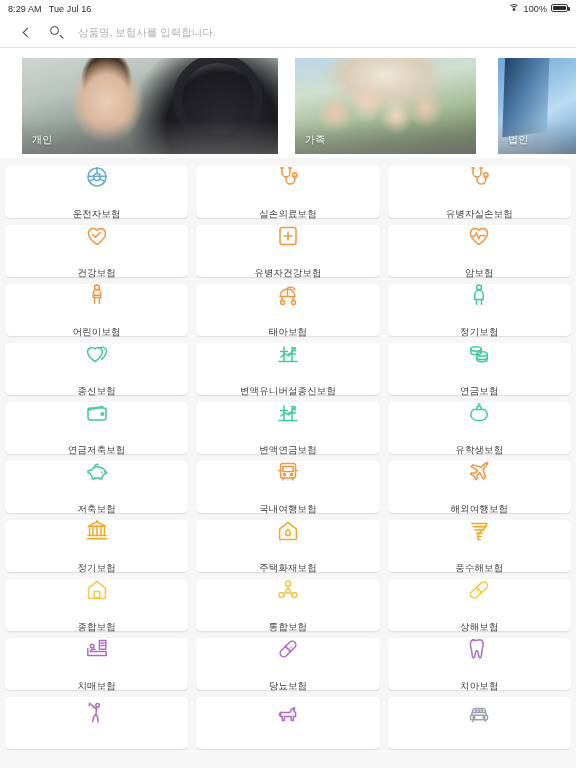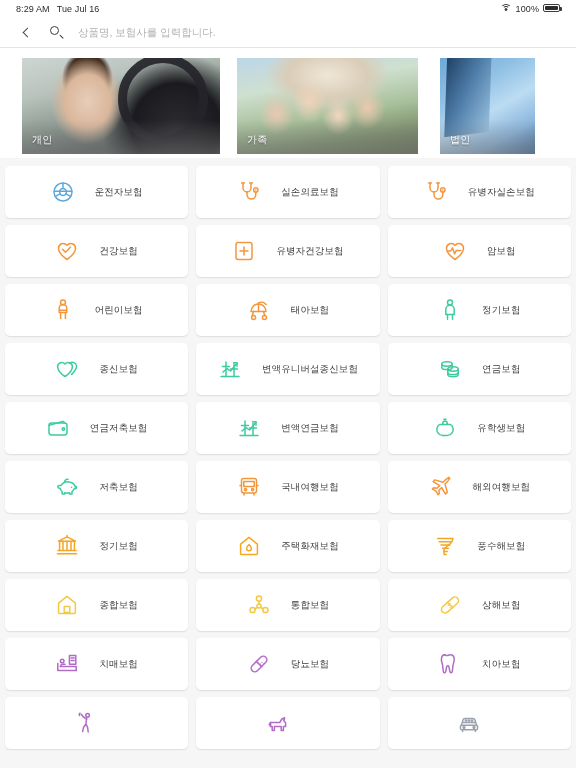--- a/index.html
+++ b/index.html
@@ -5,21 +5,21 @@
   * { margin:0; padding:0; box-sizing:border-box; }
   html,body { width:576px; height:768px; }
   body {
     font-family:"Liberation Sans","DejaVu Sans",sans-serif;
     background:#f6f6f6; overflow:hidden; position:relative;
   }
 
   
   .statusbar{
     height:17px; background:#ffffff; display:flex; align-items:center;
-    padding:0 16px; font-size:9px; color:#2b2b2b; letter-spacing:.1px;
+    padding:0 8px; font-size:9px; color:#2b2b2b; letter-spacing:.1px;
   }
   .sb-left{display:flex;align-items:center;gap:7px;}
   .sb-right{margin-left:auto;display:flex;gap:4px;}
   .wifi-ico{width:11px;height:9px;position:relative;display:inline-block;}
   .wifi-ico i{position:absolute;border:1.1px solid #3a3a3a;border-bottom-color:transparent;
     border-left-color:transparent;border-right-color:transparent;border-radius:50%;left:50%;transform:translateX(-50%);}
   .wifi-ico i:nth-child(1){width:11px;height:11px;top:0;}
   .wifi-ico i:nth-child(2){width:7px;height:7px;top:2px;}
   .wifi-ico i:nth-child(3){width:3px;height:3px;top:4px;border-bottom-color:#3a3a3a;
     border-left-color:#3a3a3a;border-right-color:#3a3a3a;background:#3a3a3a;}
@@ -42,21 +42,21 @@
     font-size:10.5px;color:#3a3a3a;font-family:inherit;
   }
   .search-input::placeholder{color:#b3b3b3;}
 
   
   .banner-strip{
     height:110px; background:#fff; display:flex; align-items:center;
     padding:6px 0 0 22px; gap:0; overflow:hidden; position:relative;
   }
   .banner{position:relative;height:96px;flex:none;overflow:hidden;cursor:pointer;}
-  .b1{width:198px;}
+  .b1{width:256px;}
   .b2{width:181px;margin-left:17px;}
   .b3{width:95px;margin-left:22px;}
   .banner .art{position:absolute;inset:0;}
   .banner .label{
     position:absolute;left:10px;bottom:7px;color:#fff;font-size:10px;
     letter-spacing:.3px;text-shadow:0 1px 2px rgba(0,0,0,.45);z-index:4;
   }
   .banner .fade{
     position:absolute;left:0;right:0;bottom:0;height:34px;z-index:3;
     background:linear-gradient(to bottom,rgba(255,255,255,0) 0%,rgba(120,120,120,.55) 100%);
@@ -85,21 +85,21 @@
     background:linear-gradient(200deg,#2d5party 0%,#29527d 0%,#5e8fba 70%,#8fb6d6 100%);
     transform:skewX(7deg) rotate(6deg);}
 
   
   .grid{
     padding:8px 5px 0 5px; display:grid; grid-template-columns:repeat(3,1fr);
     gap:7px 8px;
   }
   .tile{
     background:#fff;border-radius:5px;height:52px;
-    display:flex;align-items:center;justify-content:center;
+    display:flex;flex-direction:column;align-items:center;justify-content:center;
     box-shadow:0 1px 1.5px rgba(0,0,0,.10);cursor:pointer;gap:20px;
   }
   .tile .ico{height:24px;display:flex;align-items:center;justify-content:center;}
   .tile .ico svg{display:block;}
   .tile .tlabel{font-size:9.5px;color:#3b3b3b;letter-spacing:.1px;line-height:1;}
 </style>
 </head>
 <body>
 
 <div class="statusbar">

